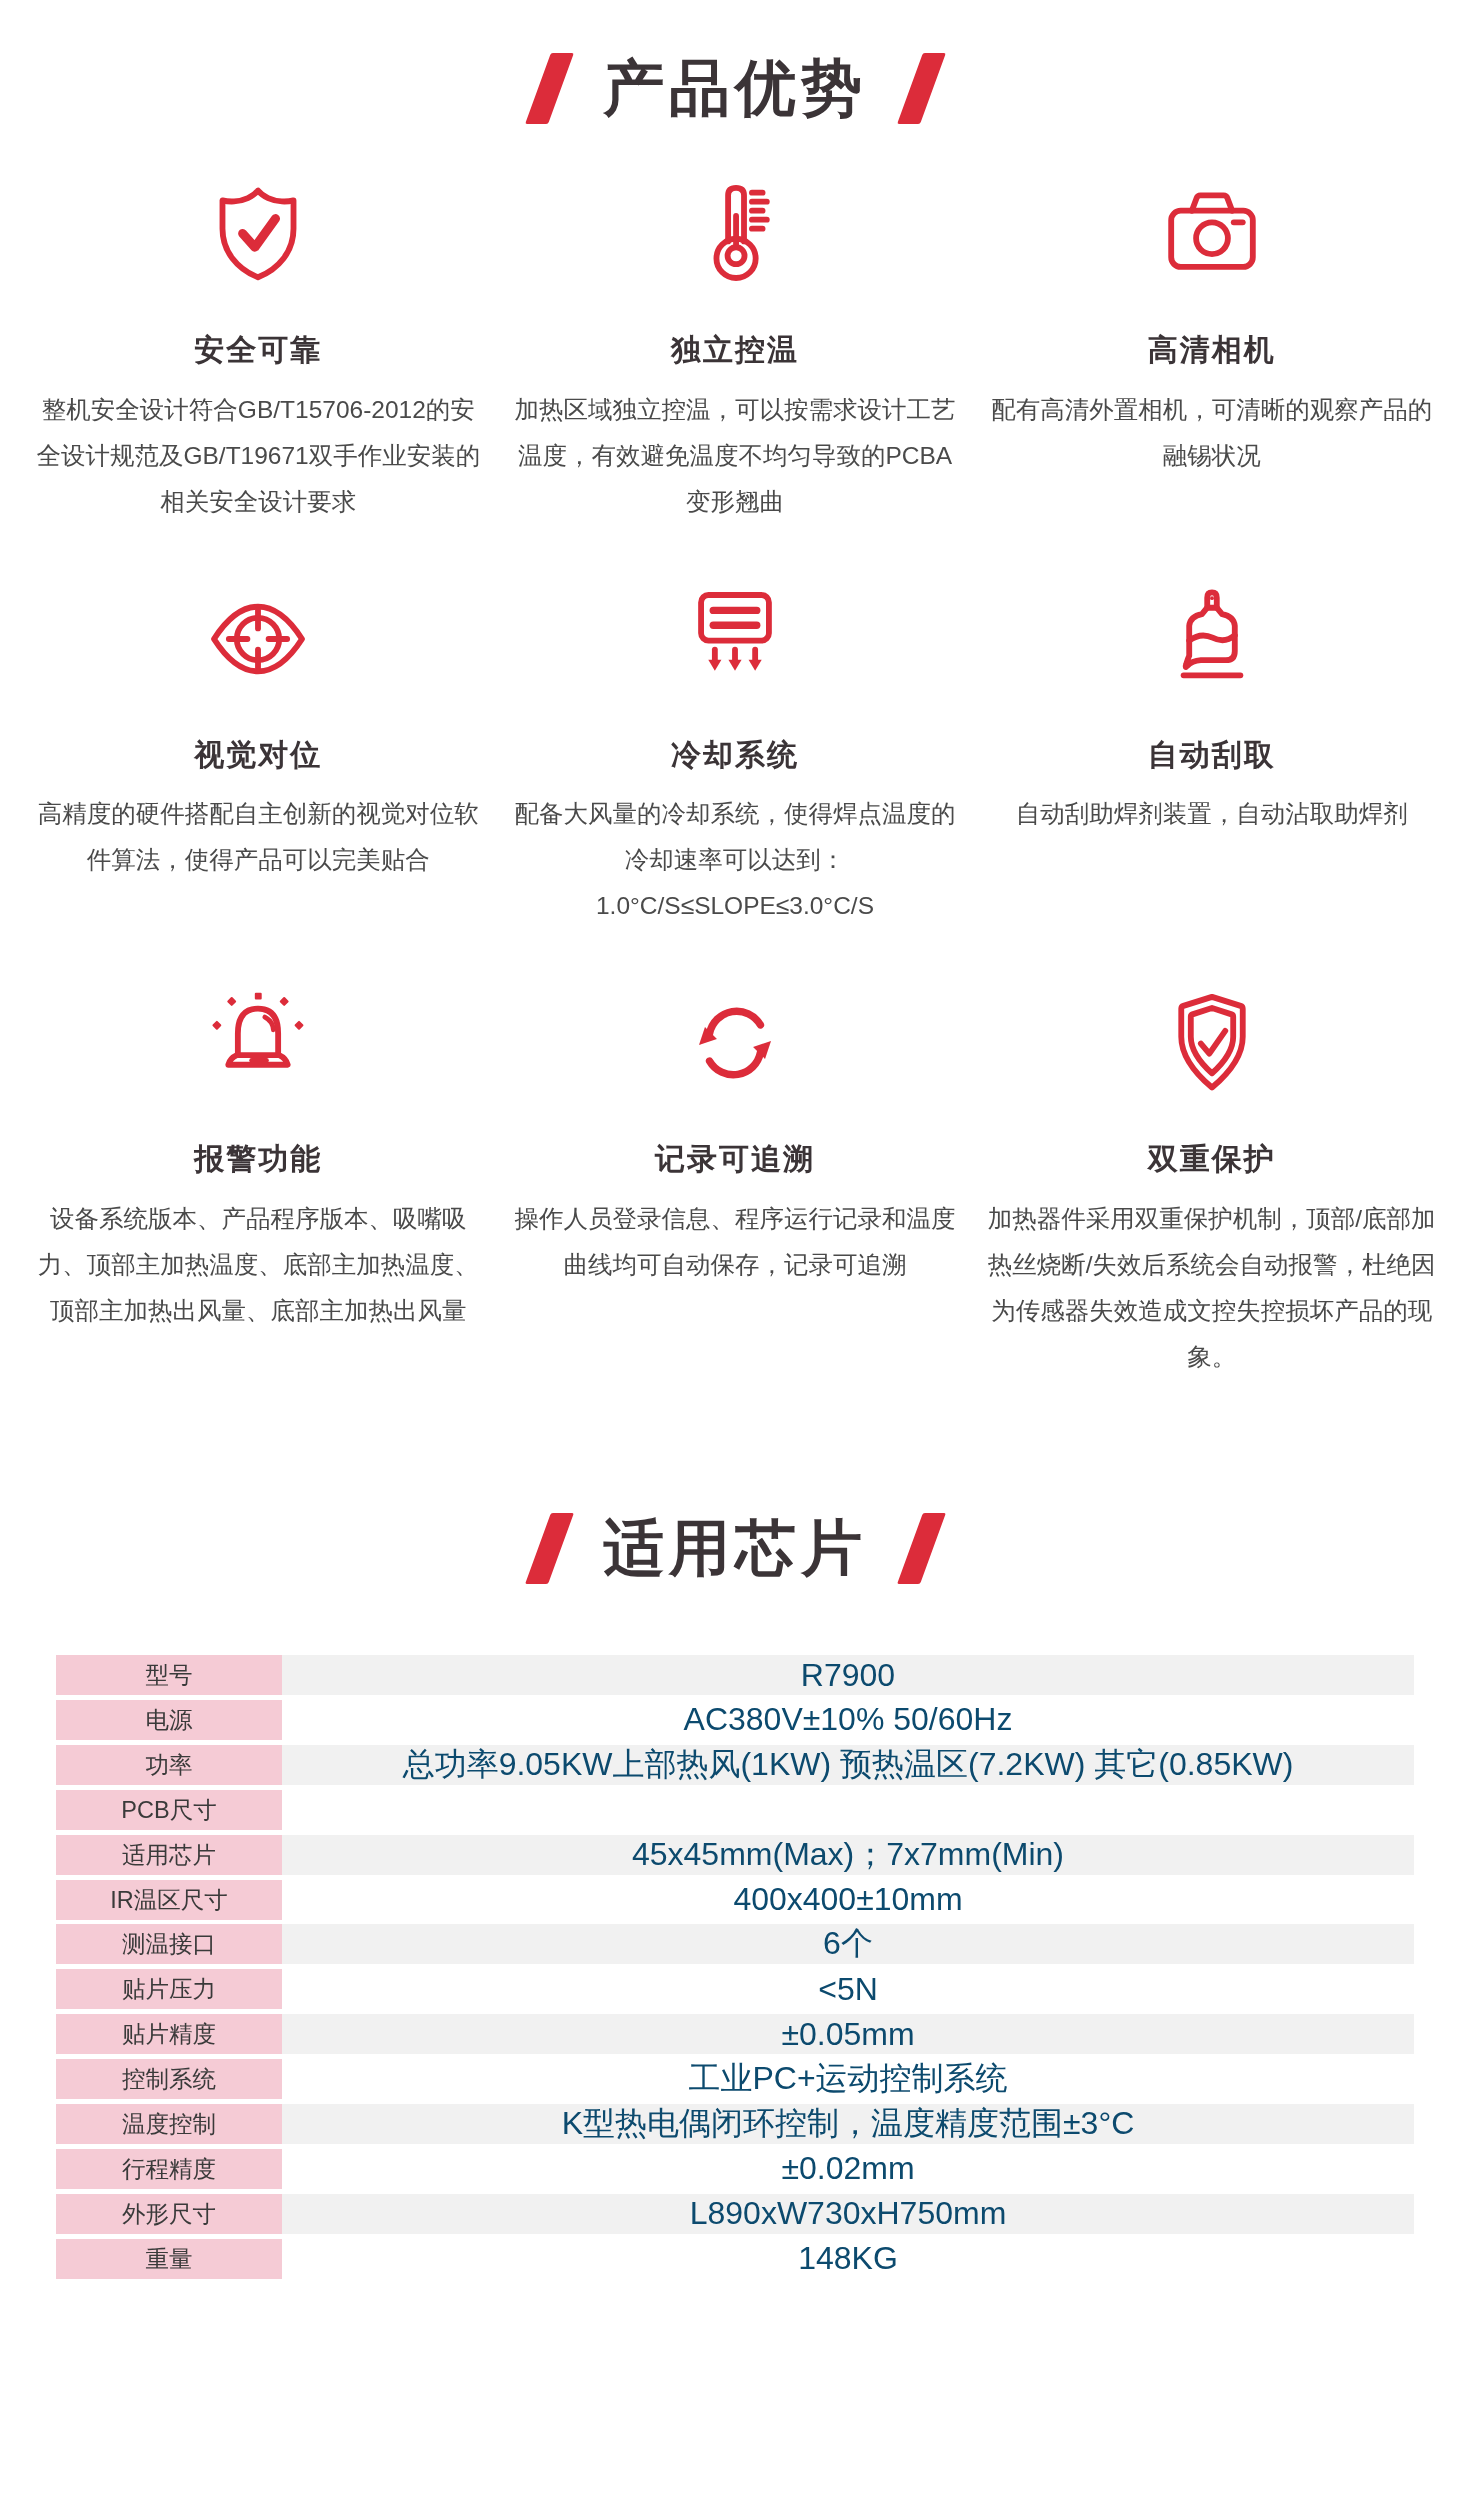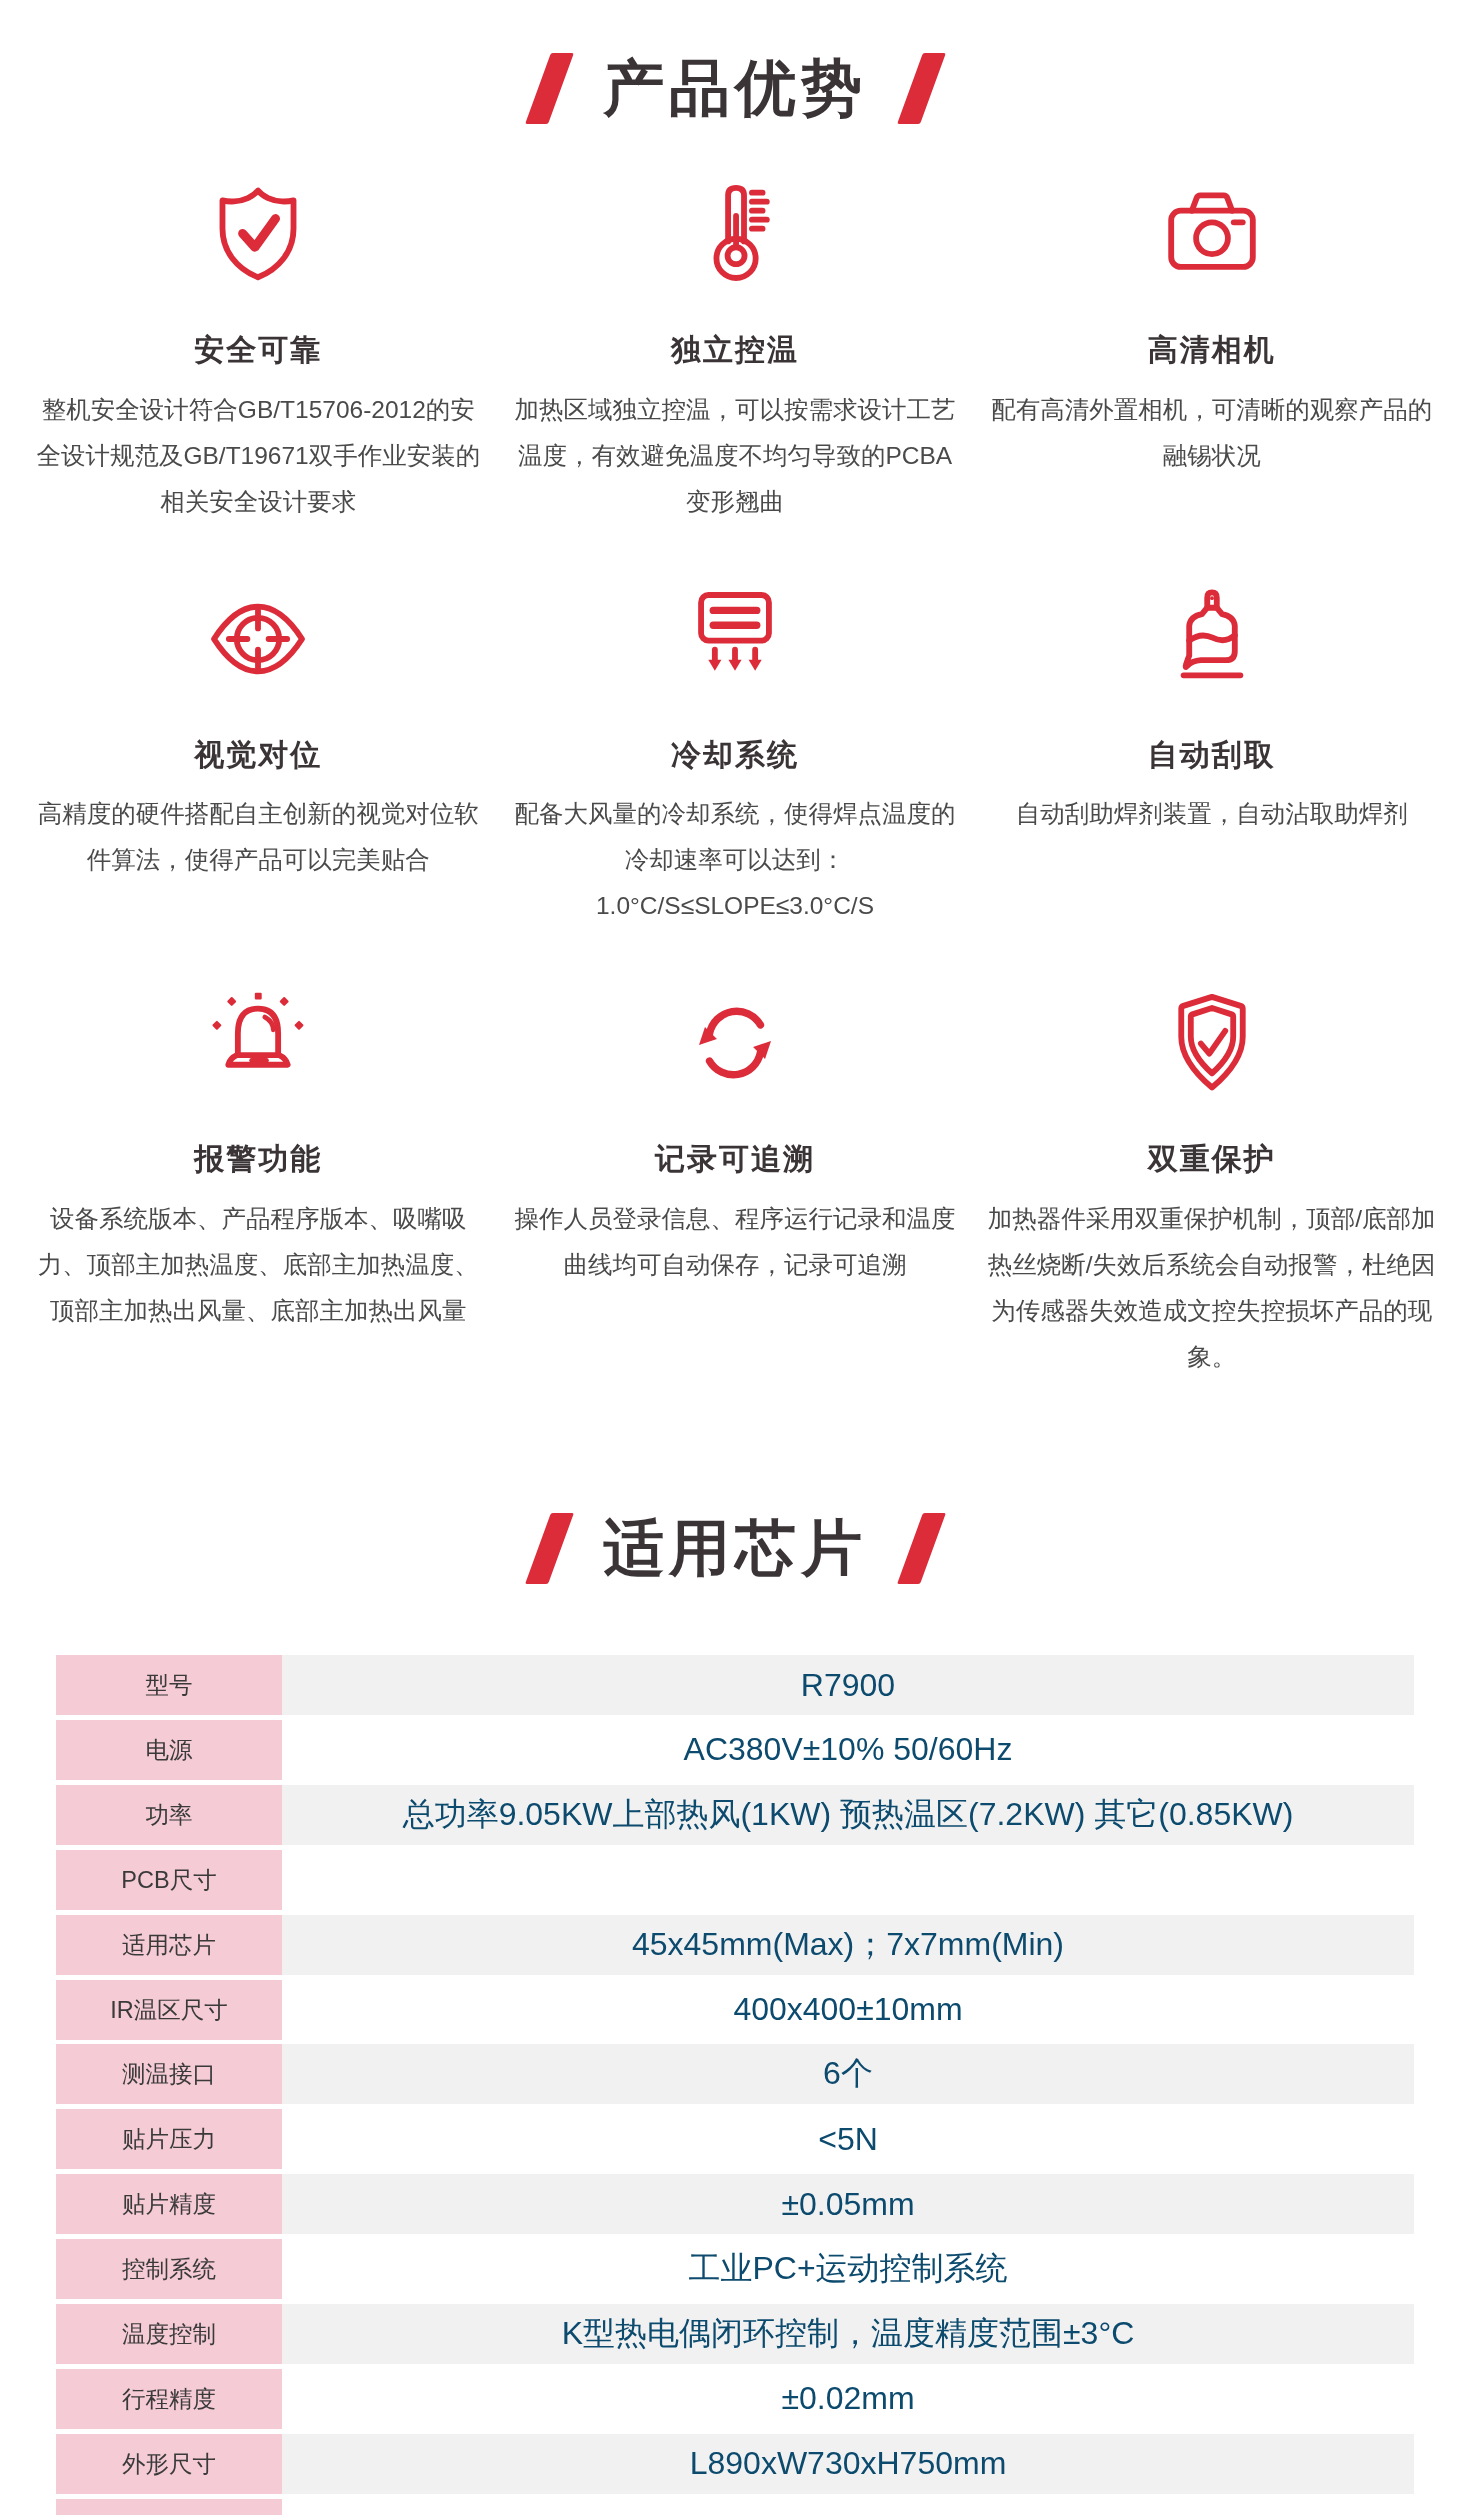--- a/index.html
+++ b/index.html
@@ -34,21 +34,21 @@
   .st-bar{fill:none;stroke:var(--red);stroke-width:7;stroke-linecap:round;stroke-linejoin:round;}
   .st-thin{fill:none;stroke:var(--red);stroke-width:4.5;stroke-linecap:round;stroke-linejoin:round;}
   .icf{fill:var(--red);stroke:none;}
   .feature-title{margin-top:37px;font-size:30px;font-weight:bold;color:var(--title);letter-spacing:2px;}
   .feature-desc{
     margin-top:15.7px;font-size:24.5px;line-height:46px;color:var(--body);
     text-align:center;max-width:449px;
   }
   .spec-section{margin-top:80px;}
   .spec-table{margin:71px 56px 27.4px;}
-  .spec-row{display:flex;height:60px;margin-bottom:4.9px;}
+  .spec-row{display:flex;height:40px;margin-bottom:4.9px;}
   .spec-label{
     width:226px;background:var(--pink);
     display:flex;align-items:center;justify-content:center;
     font-size:23.5px;color:#3A3A3A;
   }
   .spec-value{
     flex:1;display:flex;align-items:center;justify-content:center;
     font-size:32px;color:#0c4a6e;background:#fff;
   }
   .spec-row:nth-child(odd) .spec-value{background:var(--gray);}

